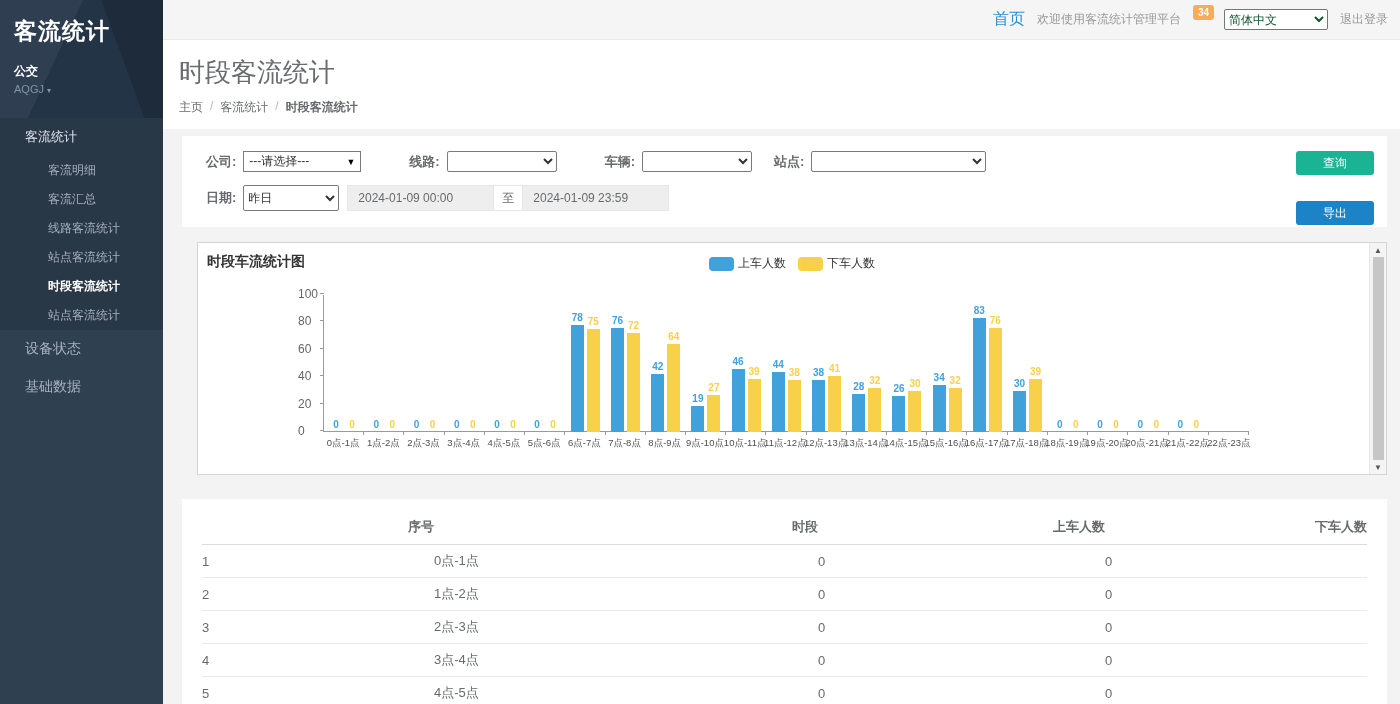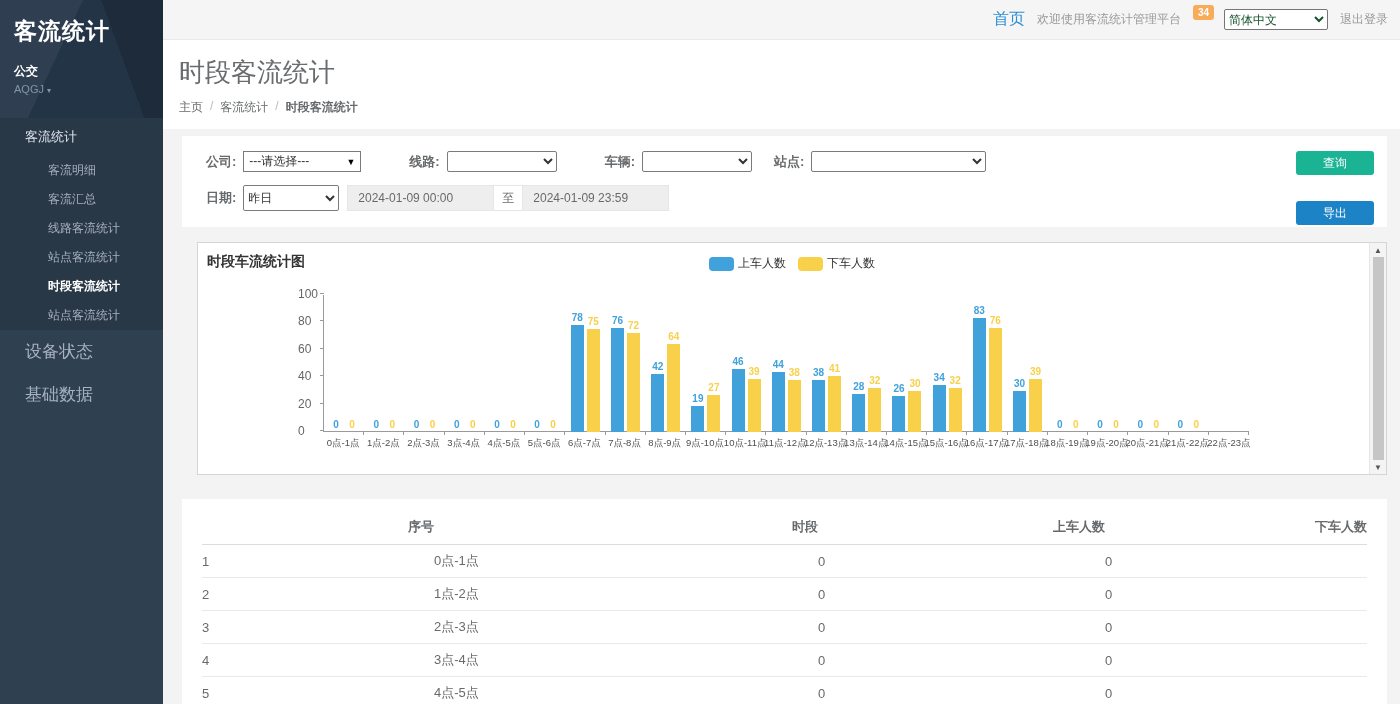--- a/index.html
+++ b/index.html
@@ -16,21 +16,21 @@
       linear-gradient(250deg, rgba(0,0,0,0.18) 0%, rgba(0,0,0,0.18) 30%, transparent 30%);
   }
   .logo-title { color:#fff; font-size:23px; font-weight:bold; letter-spacing:1px; }
   .profile-name { color:#fff; font-size:12px; font-weight:bold; margin-top:16px; }
   .profile-code { color:#8095a8; font-size:11px; margin-top:3px; cursor:pointer; }
   .profile-code .caret { font-size:8px; }
   .nav-section { background:#293846; }
   .nav-header-item { padding:10px 10px 10px 25px; color:#dfe4ed; font-size:13px; cursor:pointer; }
   .nav-sub { padding:6px 10px 6px 48px; color:#a7b1c2; font-size:12px; cursor:pointer; }
   .nav-sub.active { color:#fff; font-weight:bold; }
-  .nav-item { padding:10px 0 10px 25px; color:#a7b1c2; font-size:17px; cursor:pointer; }
+  .nav-item { padding:10px 0 10px 25px; color:#a7b1c2; font-size:14px; cursor:pointer; }
 
   
   .main { margin-left:163px; }
   .topbar { height:40px; background:#f5f5f6; border-bottom:1px solid #e7eaec;
             display:flex; align-items:center; justify-content:flex-end; gap:12px; padding-right:12px; }
   .home-link { color:#2d8dd2; font-size:16px; cursor:pointer; }
   .welcome-text { color:#999; font-size:12px; }
   .notif-badge { background:#f8ac59; color:#fff; font-size:10px; font-weight:bold;
                  padding:2px 5px; border-radius:3px; align-self:flex-start; margin-top:5px; margin-right:-2px; }
   .lang-select { width:104px; height:21px; font-size:12px; border:1px solid #767676; border-radius:2px;

